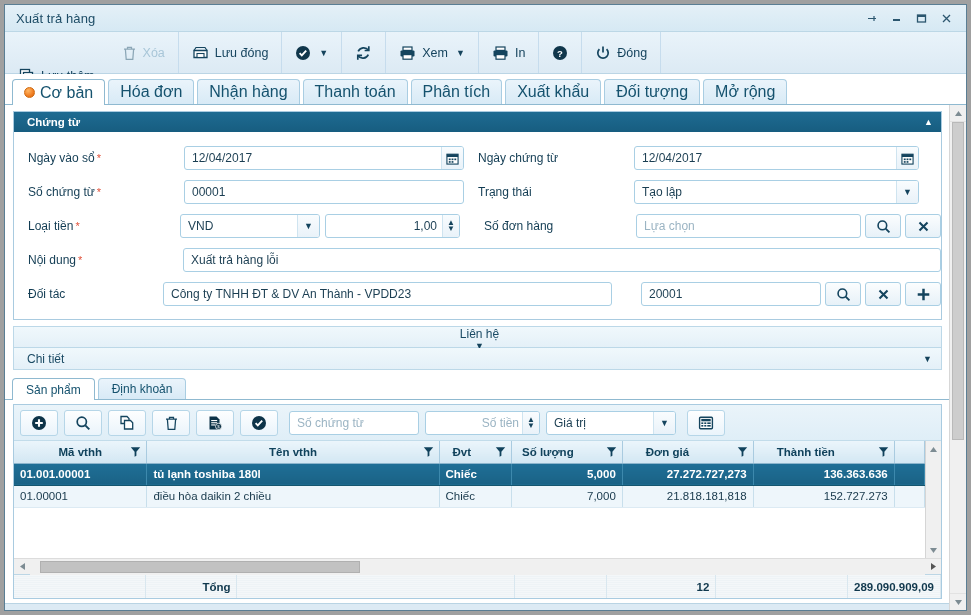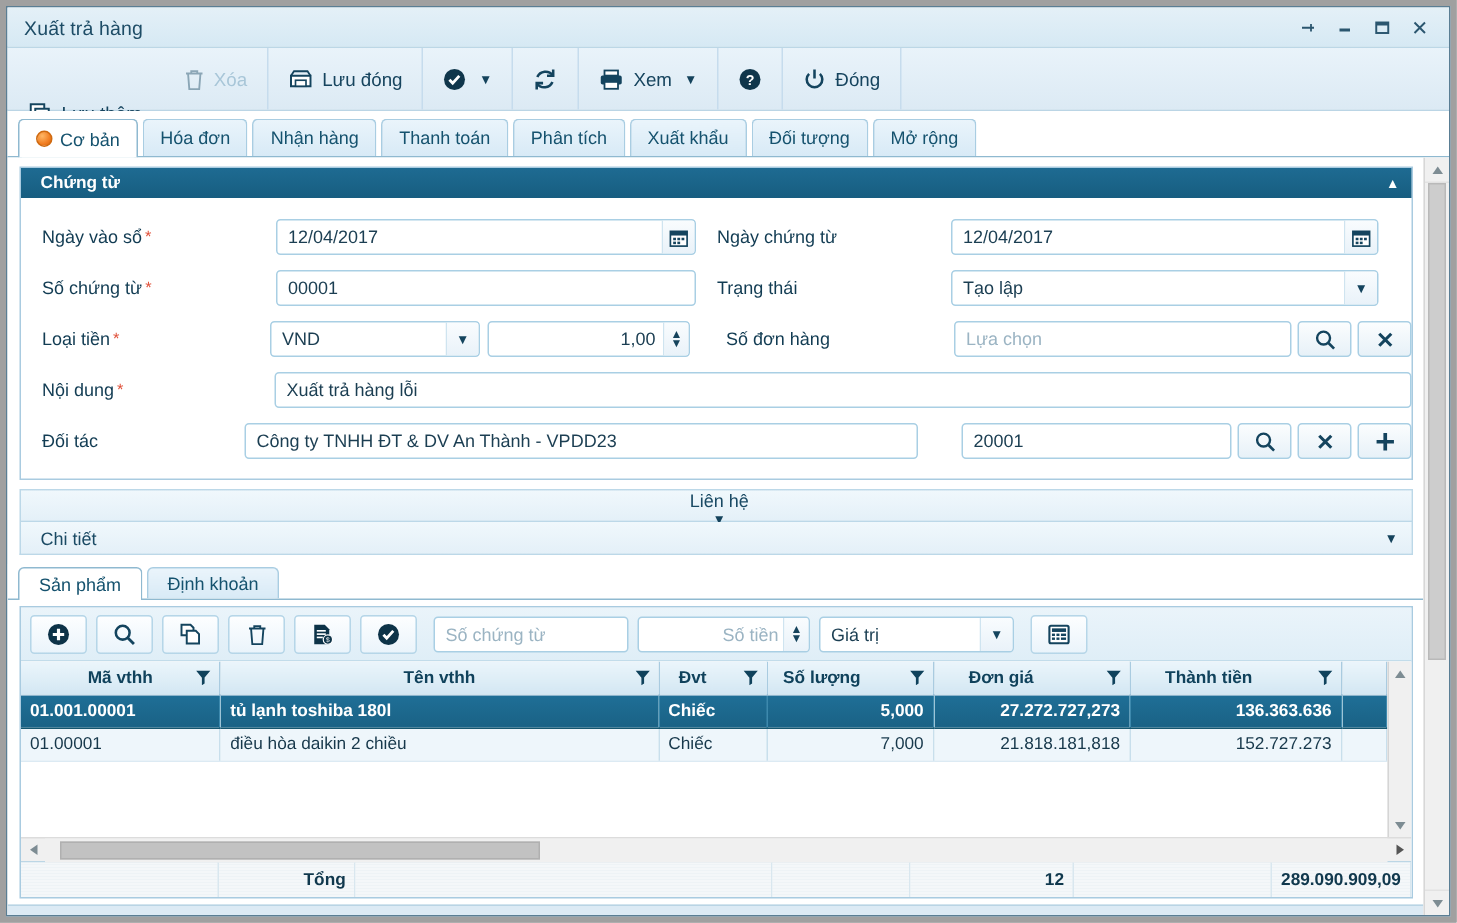--- a/index.html
+++ b/index.html
@@ -76,21 +76,21 @@
     padding-left: 7px;
     border-bottom: 1px solid #8fb9d0;
     flex: 0 0 auto;
     position: relative;
   }
   .tab {
     height: 25px;
     display: flex; align-items: center; gap: 5px;
     padding: 0 11px;
     margin-right: 3px;
-    font-size: 12px; color: #15526e;
+    font-size: 16px; color: #15526e;
     background: linear-gradient(to bottom,#eaf4fb,#d8eaf6);
     border: 1px solid #a9cde2;
     border-bottom: none;
     border-radius: 4px 4px 0 0;
     cursor: default; white-space: nowrap;
   }
   .tab.active {
     background: #ffffff;
     border-color: #8fb9d0;
     height: 26px;
@@ -460,20 +460,30 @@
           <svg width="17" height="16" viewBox="0 0 17 16">
               <rect x="4" y="2" width="9" height="3.4" stroke="#14445e" stroke-width="1.2" fill="#fff"></rect>
               <rect x="1.5" y="5.4" width="14" height="6" rx="1.2" fill="#14445e"></rect>
               <rect x="4" y="9.6" width="9" height="4.6" stroke="#14445e" stroke-width="1.2" fill="#fff"></rect>
             </svg>
         </span>
         <span>Xem</span>
         <span class="caret">▼</span>
       </div>
 
+      <div class="tbtn">
+        <span class="ic">
+          <svg width="17" height="16" viewBox="0 0 17 16">
+              <rect x="4" y="2" width="9" height="3.4" stroke="#14445e" stroke-width="1.2" fill="#fff"></rect>
+              <rect x="1.5" y="5.4" width="14" height="6" rx="1.2" fill="#14445e"></rect>
+              <rect x="4" y="9.6" width="9" height="4.6" stroke="#14445e" stroke-width="1.2" fill="#fff"></rect>
+            </svg>
+        </span>
+        <span>In</span>
+      </div>
 
       <div class="tbtn">
         <span class="ic">
           <svg width="16" height="16" viewBox="0 0 16 16">
               <circle cx="8" cy="8" r="7" fill="#10364b"></circle>
               <text x="8" y="11.6" font-size="9.5" font-family="Liberation Sans, sans-serif" font-weight="bold" fill="#fff" text-anchor="middle">?</text>
             </svg>
         </span>
       </div>
 

